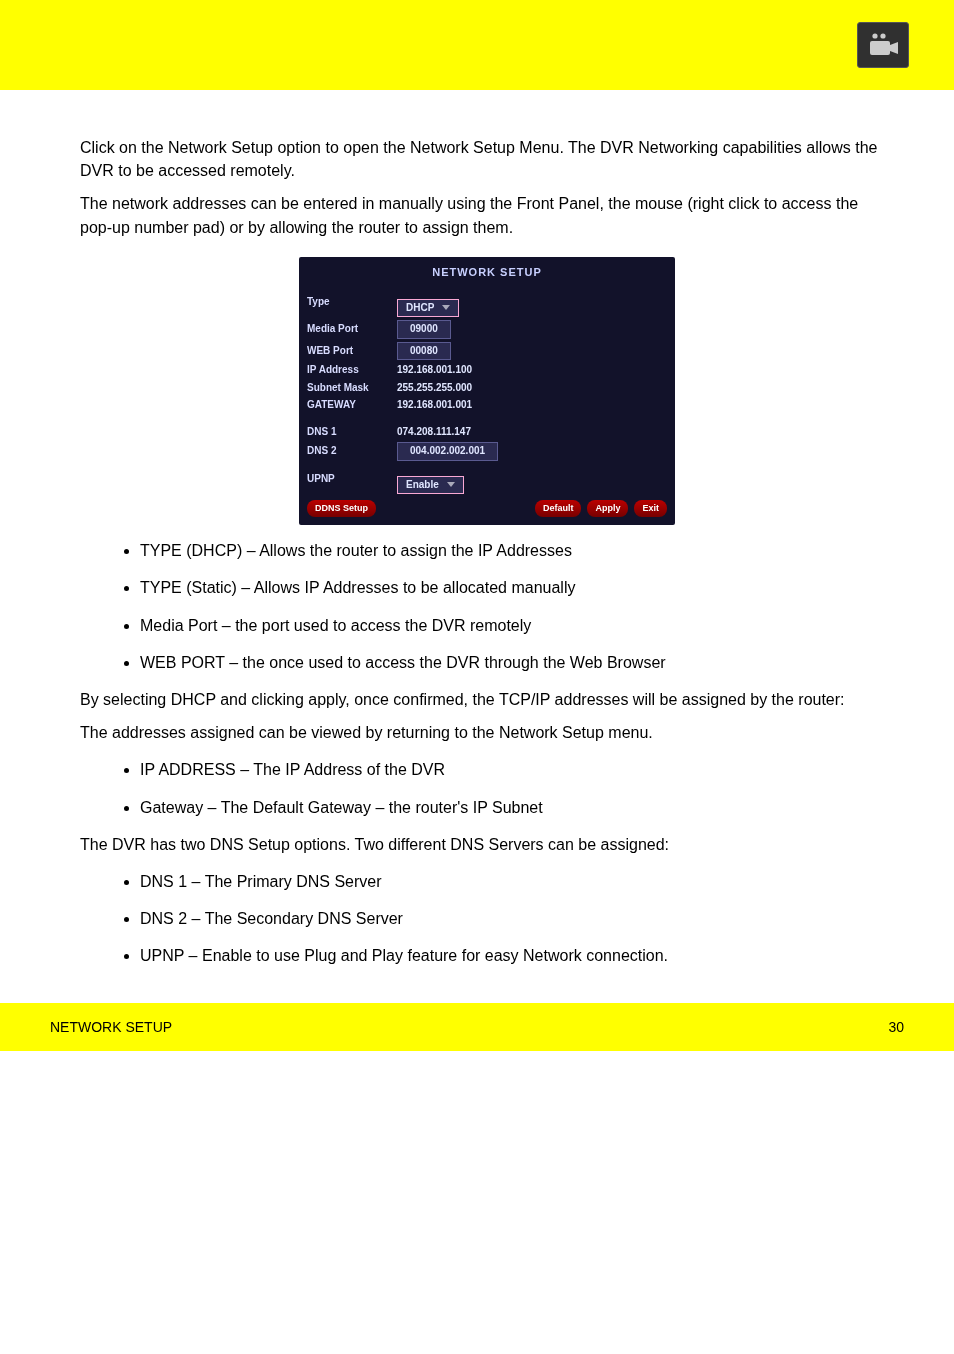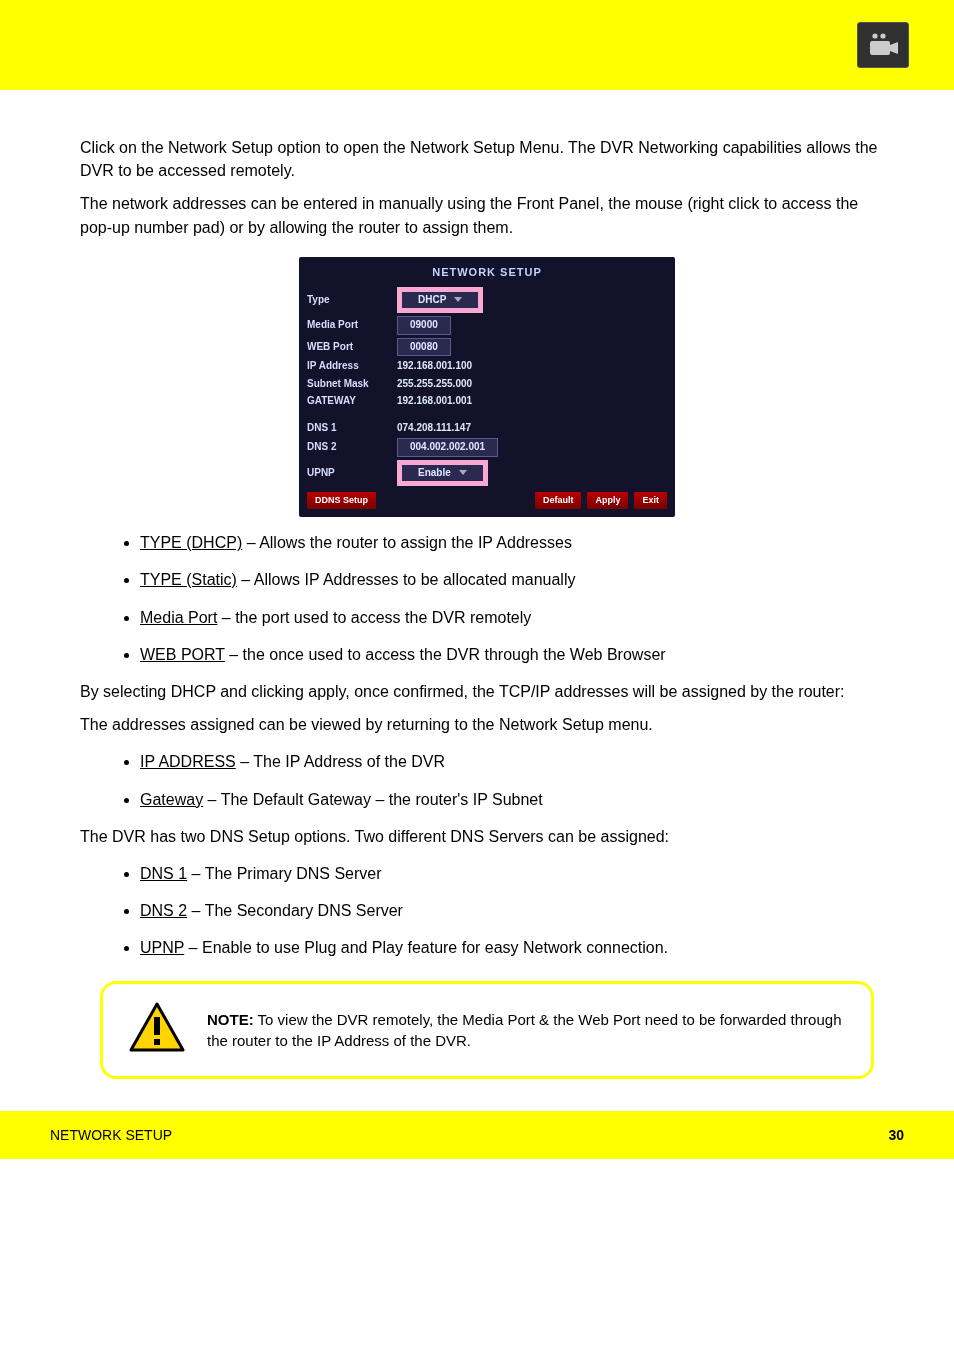--- a/index.html
+++ b/index.html
@@ -68,61 +68,62 @@
     color: #e0e6ff;
   }
   .srow .val.box {
     background: #2a2a50;
     border: 1px solid #5a5a90;
     padding: 1px 12px;
     font-size: 10px;
   }
   .srow .val.sel {
     background: #2a2a50;
-    border: 5px solid #f9a8d4;
-    padding: 1px 16px;
+    border: 1px solid #f9a8d4;
+    padding: 1px 8px;
     display: inline-flex;
     align-items: center;
     gap: 8px;
+    margin-top: 12px;
   }
   .srow .caret {
     width: 0; height: 0;
     border-left: 4px solid transparent;
     border-right: 4px solid transparent;
     border-top: 5px solid #aab;
   }
   .sbtnrow {
     display: flex;
     justify-content: flex-end;
     gap: 6px;
     margin-top: 6px;
     align-items: center;
   }
   .sbtn {
     background: linear-gradient(#b00, #700);
     color: #fff;
     font-size: 9px;
     font-weight: bold;
     padding: 2px 8px;
-    border-radius: 0;
+    border-radius: 8px;
   }
   .sbtn.left {
     margin-right: auto;
     background: linear-gradient(#b00, #700);
   }
   .sgap { height: 6px; }
   ul.plist {
     list-style: disc;
     margin: 6px 0 14px 60px;
     padding: 0;
   }
   ul.plist li {
     margin: 14px 0;
   }
-  .u { text-decoration: underline; }
+  .u { }
   .note-box {
     margin: 22px 20px 10px 20px;
     border: 3px solid #ffff00;
     border-radius: 16px;
     padding: 18px 26px 18px 26px;
     display: flex;
     gap: 22px;
     align-items: center;
     font-size: 15px;
   }
@@ -133,21 +134,21 @@
     background: #ffff00;
     height: 48px;
     margin-top: 12px;
     display: flex;
     align-items: center;
     justify-content: space-between;
     padding: 0 50px;
     font-size: 14px;
   }
   .barspacer { height: 6px; background:#fff; }
-  .pagenum { font-weight: bold; }
+  .pagenum { font-weight: normal; }
 </style>
 </head>
 <body>
 
 <div class="topbar">
   <div class="camera-icon-box">
     <svg width="34" height="26" viewBox="0 0 34 26">
       <circle cx="9" cy="4" r="2.6" fill="#ccc"></circle>
       <circle cx="17" cy="4" r="2.6" fill="#ccc"></circle>
       <rect x="4" y="9" width="20" height="14" rx="2" fill="#ccc"></rect>
@@ -232,31 +233,19 @@
   </ul>
 
   <p class="para">The DVR has two DNS Setup options. Two different DNS Servers can be assigned:</p>
 
   <ul class="plist">
     <li><span class="u">DNS 1</span><span> – The Primary DNS Server</span></li>
     <li><span class="u">DNS 2</span><span> – The Secondary DNS Server</span></li>
     <li><span class="u">UPNP</span><span> – Enable to use Plug and Play feature for easy Network connection.</span></li>
   </ul>
 
-  <div class="note-box">
-    <div class="warn-tri">
-      <svg width="56" height="50" viewBox="0 0 56 50">
-        <polygon points="28,2 54,48 2,48" fill="#ffd400" stroke="#000" stroke-width="3" stroke-linejoin="round"></polygon>
-        <rect x="25" y="15" width="6" height="18" fill="#000"></rect>
-        <rect x="25" y="37" width="6" height="6" fill="#000"></rect>
-      </svg>
-    </div>
-    <div>
-      <b>NOTE:</b><span> To view the DVR remotely, the Media Port &amp; the Web Port need to be forwarded through the router to the IP Address of the DVR.</span>
-    </div>
-  </div>
 
 </div>
 
 <div class="bottombar">
   <span>NETWORK SETUP</span>
   <span class="pagenum">30</span>
 </div>
 
 </body></html>

